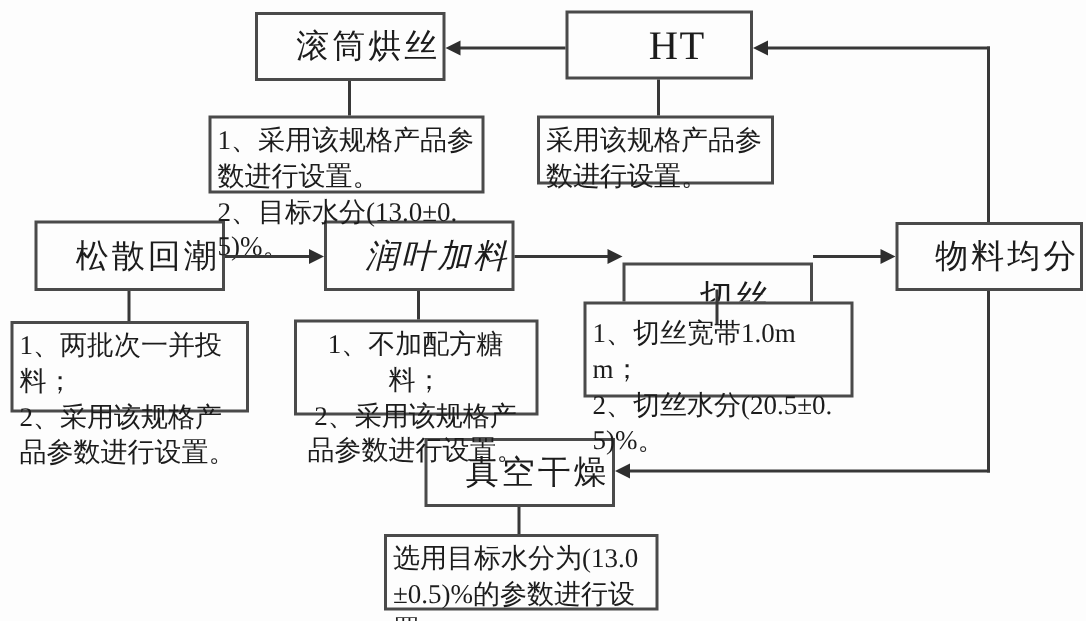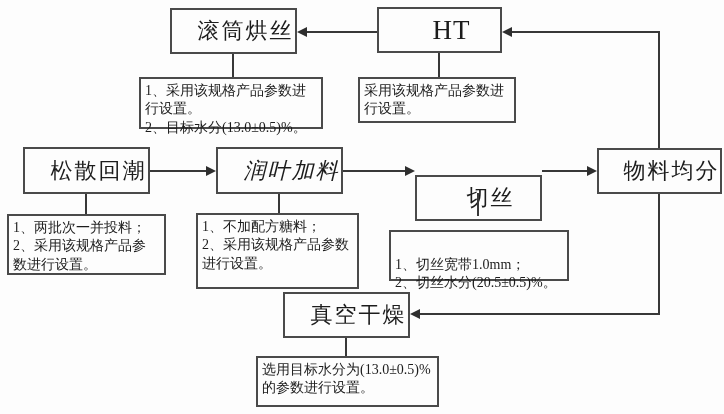--- a/index.html
+++ b/index.html
@@ -21,21 +21,21 @@
     box-sizing:border-box;
     padding-left:24px;
   }
   .node .lbl{white-space:nowrap;}
   .ann{
     position:absolute;
     border:2px solid #4a4a4a;
     background:#fdfdfd;
     box-sizing:border-box;
     padding:3px 5px 2px 4px;
-    font-size:14px;
+    font-size:18px;
     line-height:1.32;
   }
   .ann-line{word-break:break-all;}
   .hline,.vline{position:absolute;background:#383838;}
   .hline{height:2px;}
   .vline{width:2px;}
   .arrow-left{
     position:absolute;width:0;height:0;
     border-top:5px solid transparent;
     border-bottom:5px solid transparent;
@@ -88,26 +88,26 @@
 
   <div class="ann" style="left:358px;top:77px;width:158px;height:46px;">
     <div class="ann-line">采用该规格产品参数进行设置。</div>
   </div>
 
   <div class="ann" style="left:7px;top:214px;width:159px;height:61px;">
     <div class="ann-line">1、两批次一并投料；</div>
     <div class="ann-line">2、采用该规格产品参数进行设置。</div>
   </div>
 
-  <div class="ann" style="left:196px;top:213px;width:163px;height:76px;">
+  <div class="ann" style="left:196px;top:213px;width:163px;height:64px;text-align:center;">
     <div class="ann-line">1、不加配方糖料；</div>
     <div class="ann-line">2、采用该规格产品参数进行设置。</div>
   </div>
 
-  <div class="ann" style="left:389px;top:230px;width:180px;height:51px;padding-top:24px;">
+  <div class="ann" style="left:389px;top:201px;width:180px;height:64px;padding-top:8px;">
     <div class="ann-line">1、切丝宽带1.0mm；</div>
     <div class="ann-line">2、切丝水分(20.5±0.5)%。</div>
   </div>
 
   <div class="ann" style="left:256px;top:356px;width:183px;height:51px;">
     <div class="ann-line">选用目标水分为(13.0±0.5)%的参数进行设置。</div>
   </div>
 
   <div class="vline" style="left:232px;top:54px;height:23px;"></div>
   <div class="vline" style="left:438px;top:53px;height:24px;"></div>

